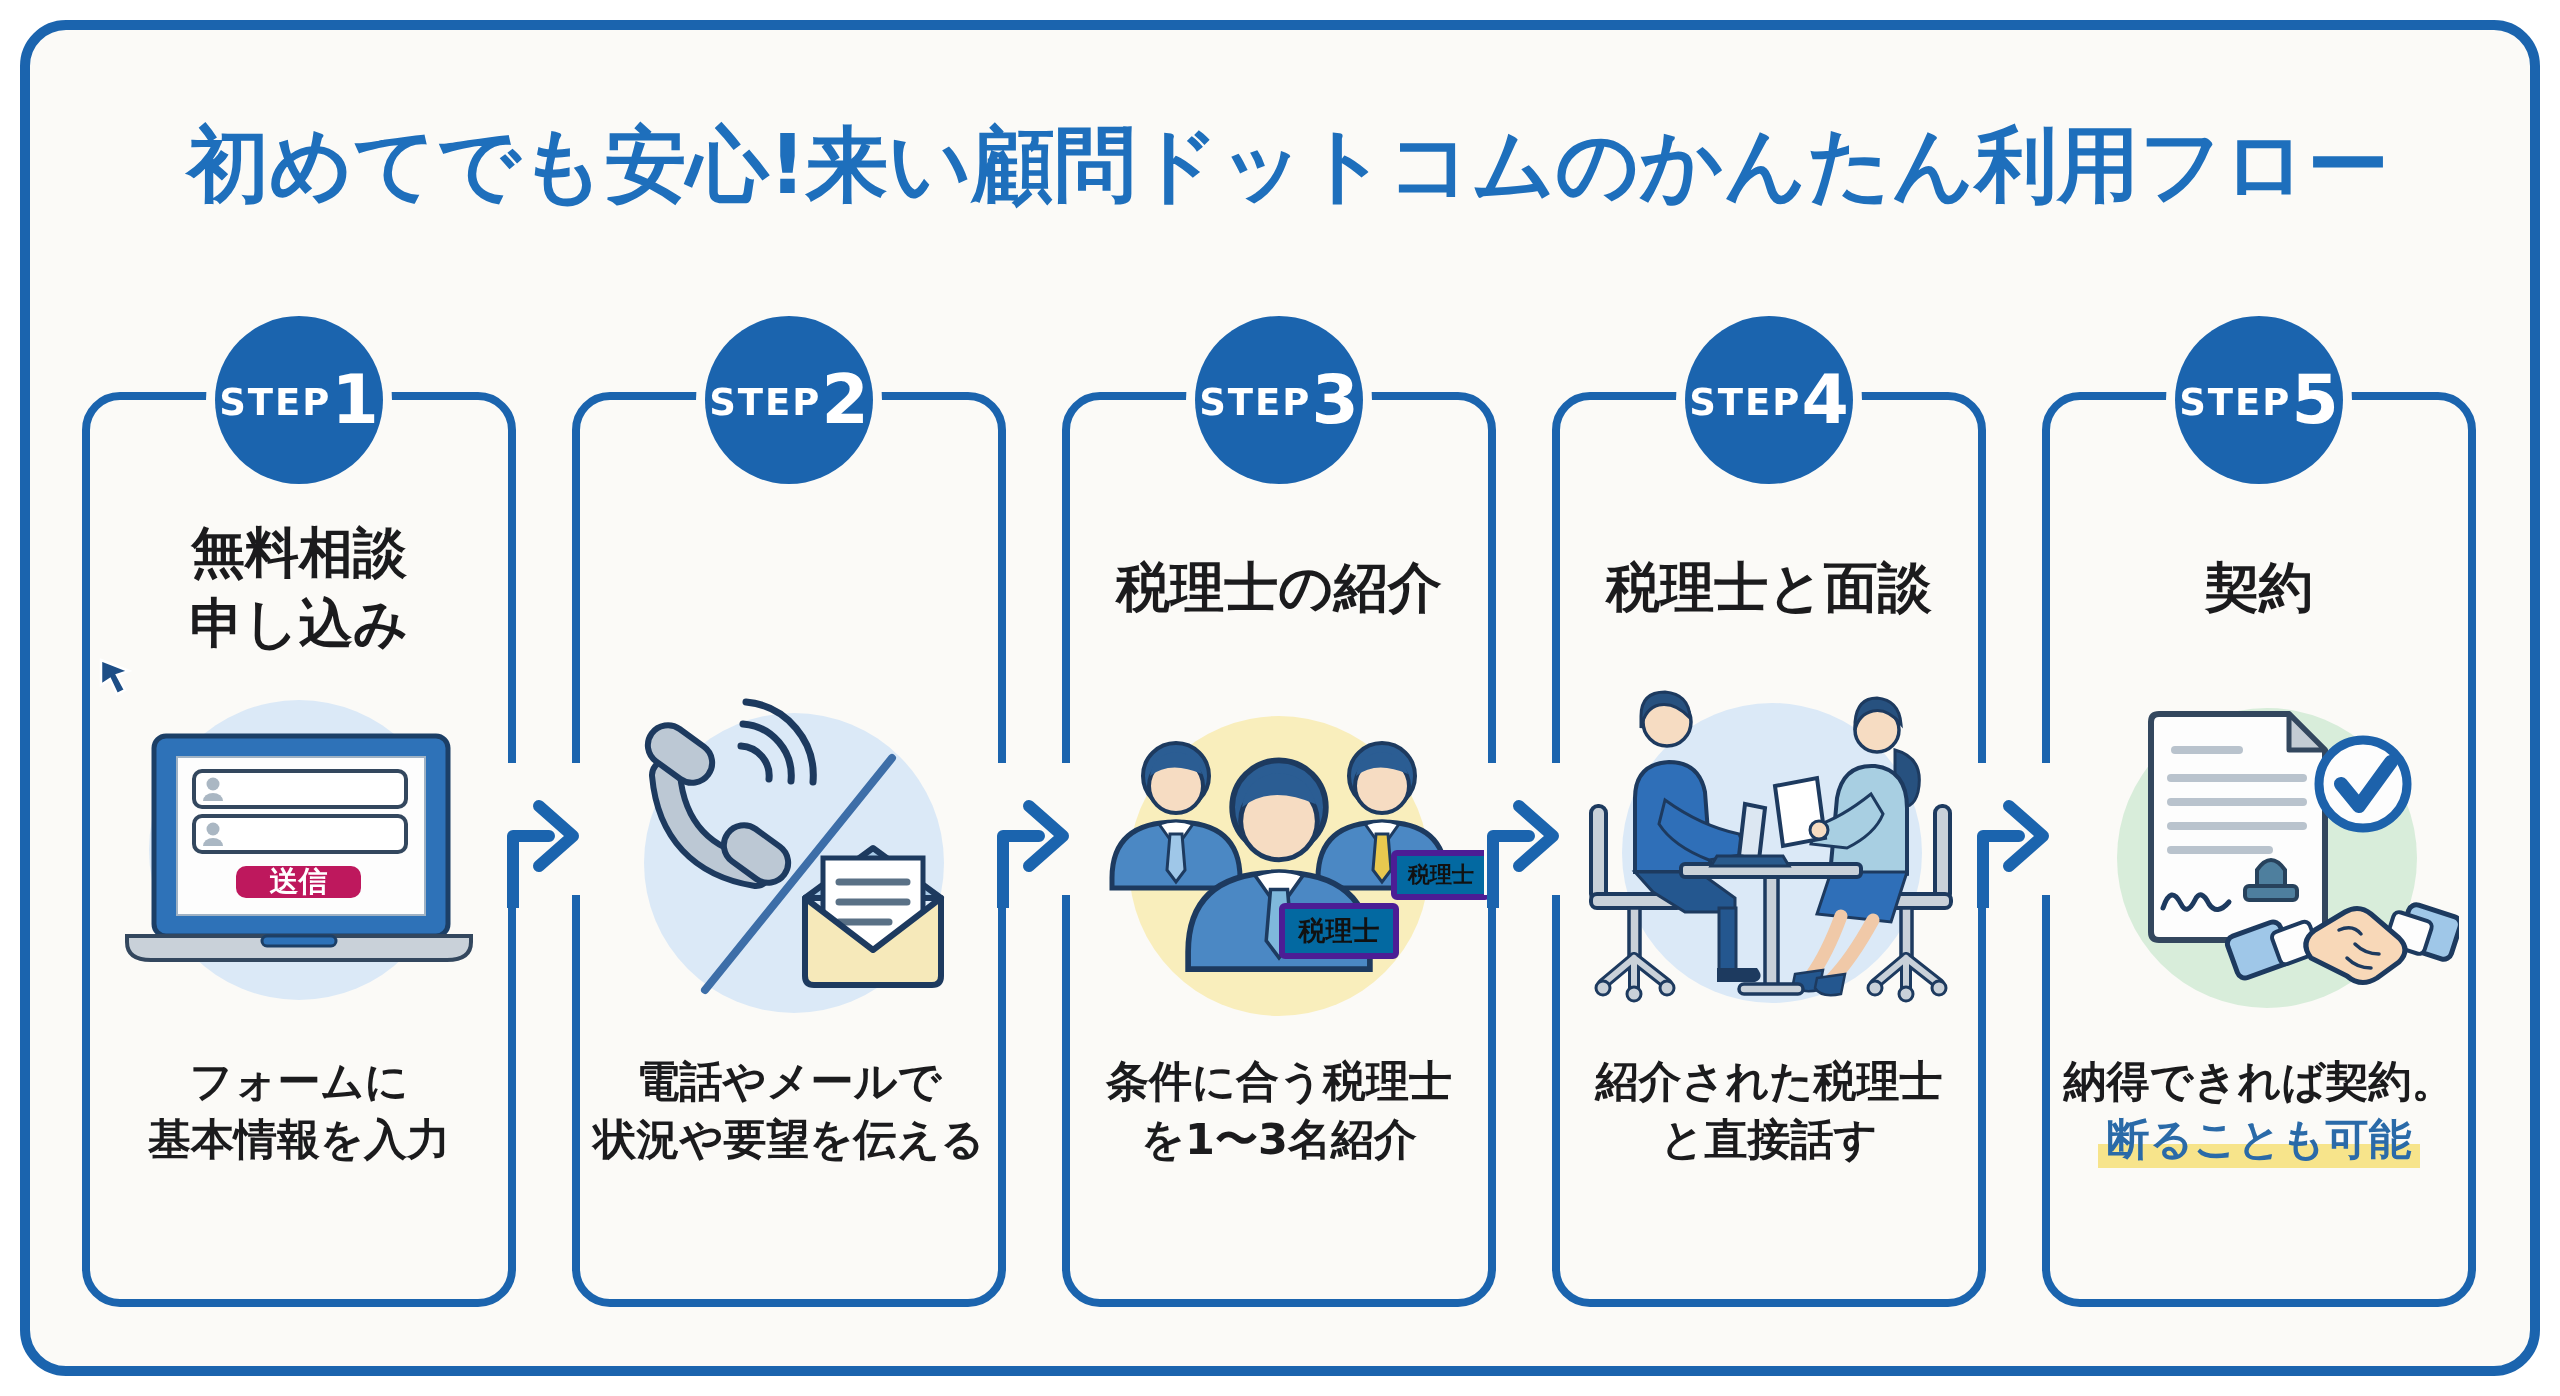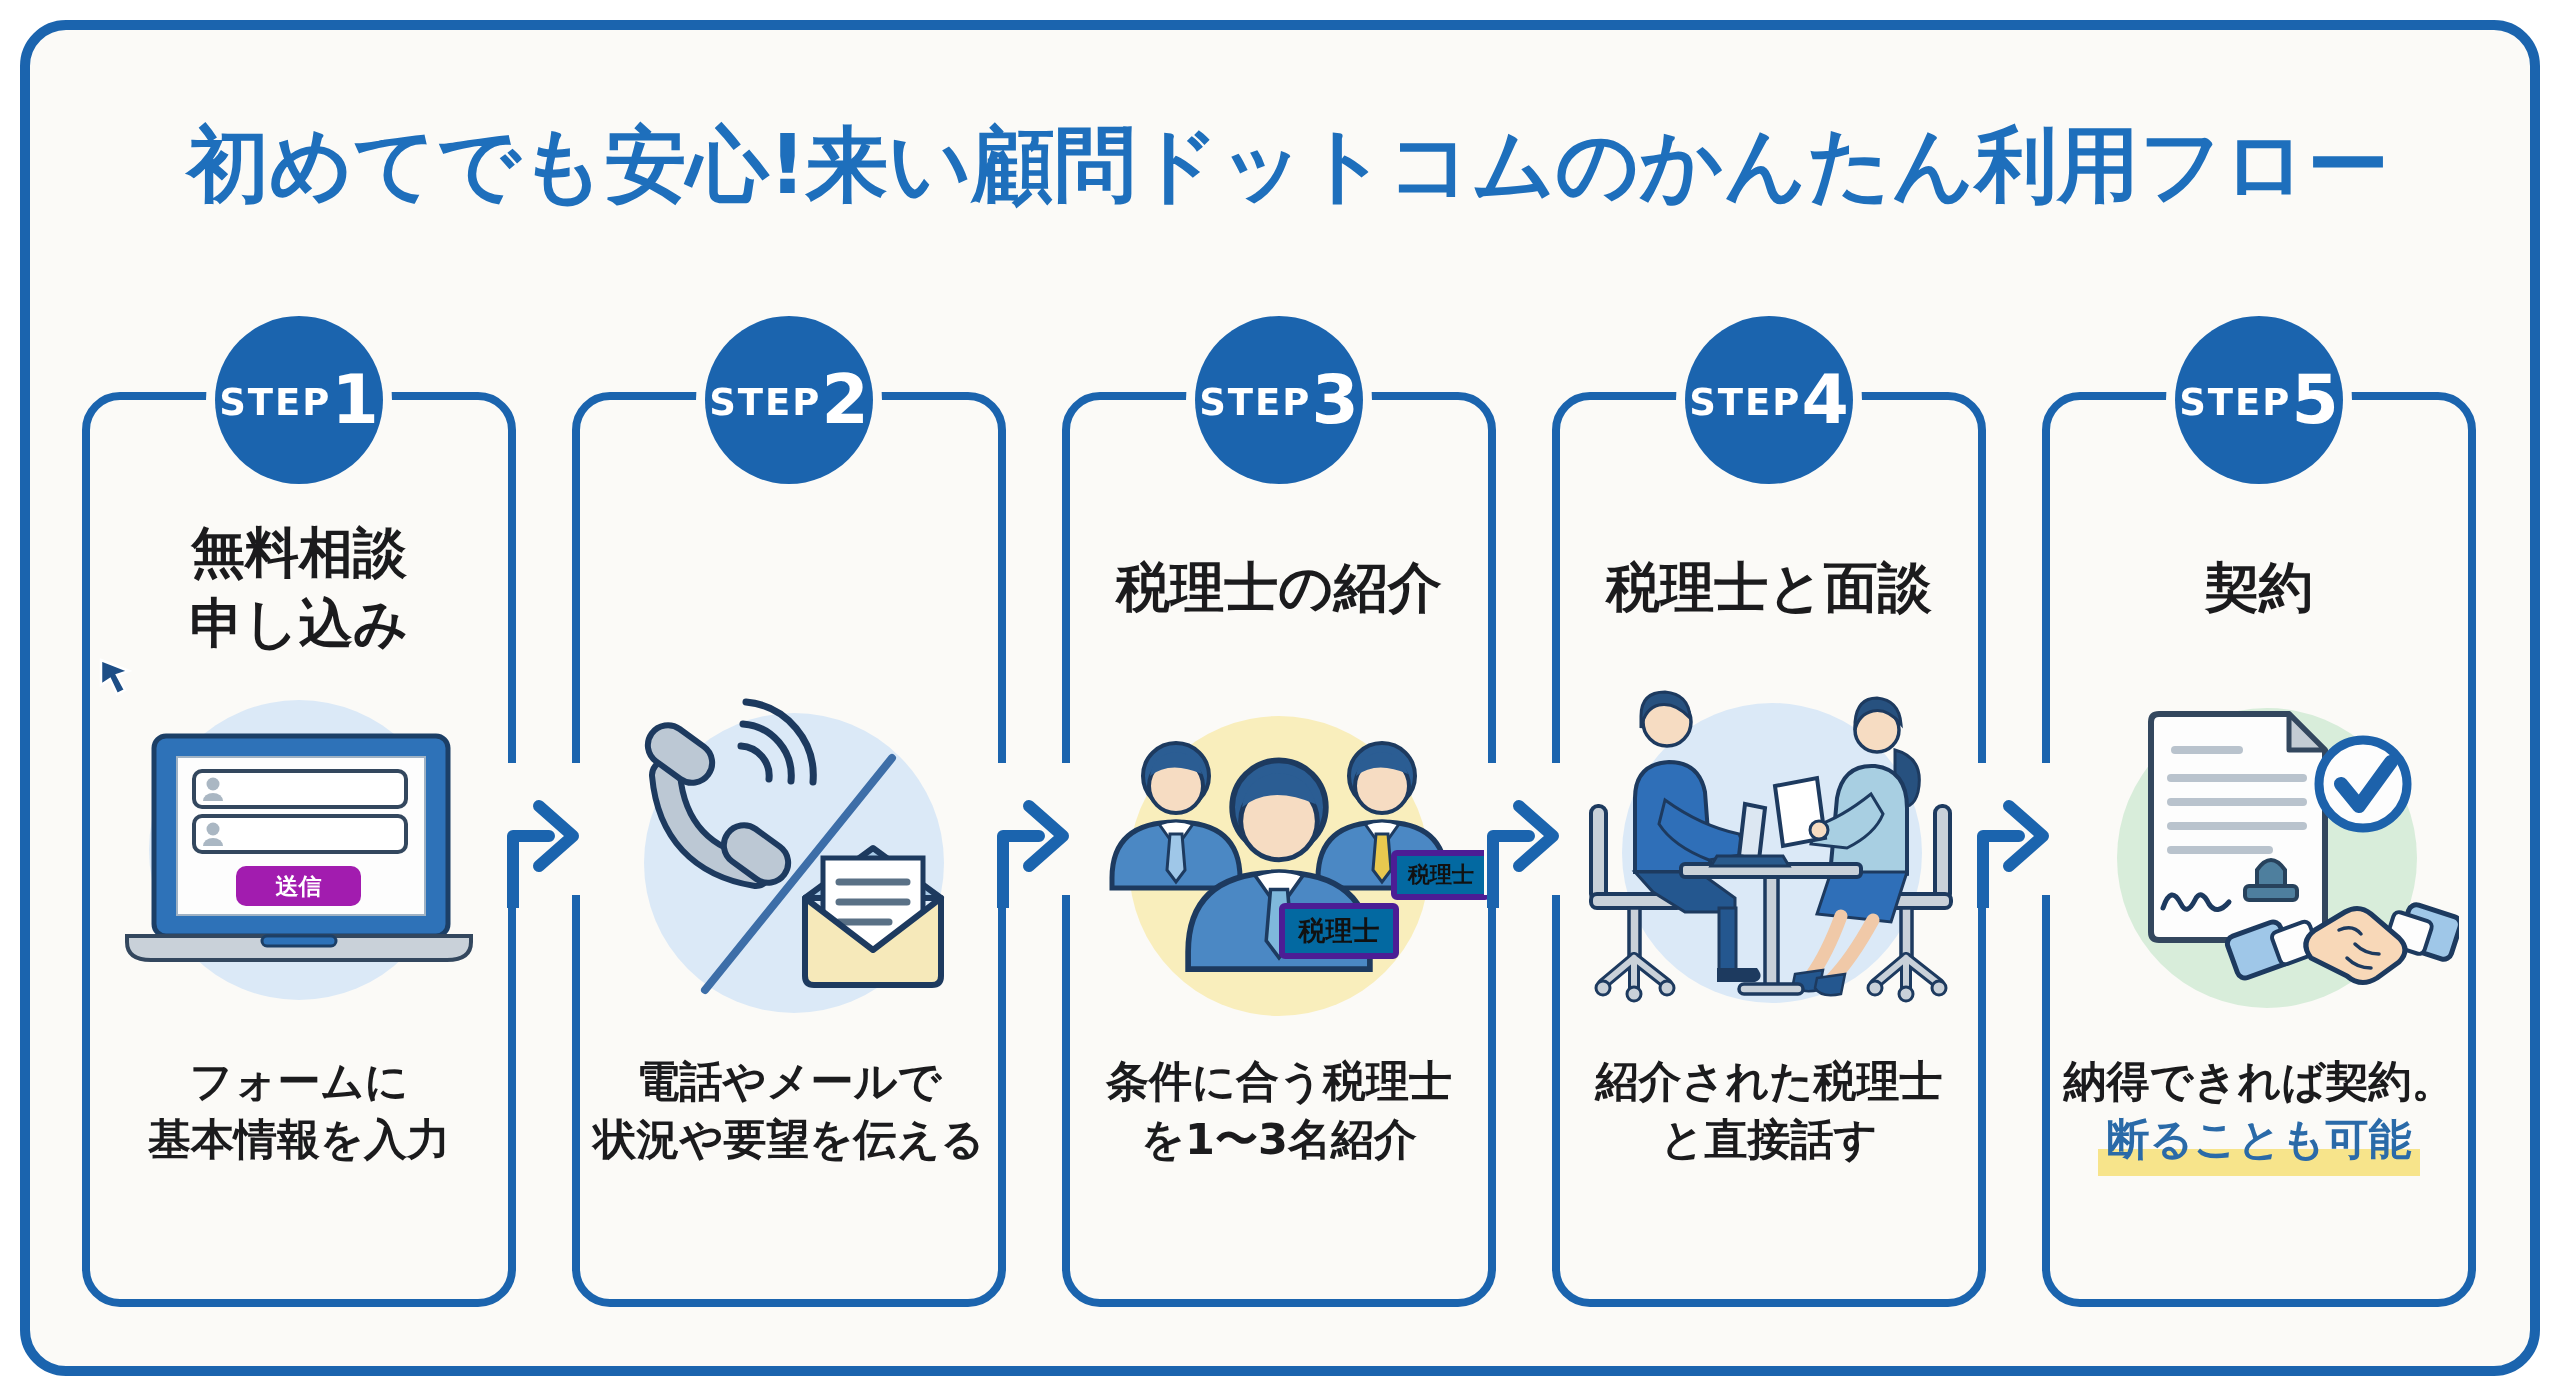--- a/index.html
+++ b/index.html
@@ -20,24 +20,24 @@
   .badge .stp{font-size:37px;font-weight:700;letter-spacing:2px;line-height:1;margin-top:4px;}
   .badge .num{font-size:68px;font-weight:800;line-height:1.05;}
   .step-title{position:absolute;top:100px;left:0;right:0;height:175px;display:flex;flex-direction:column;
               align-items:center;justify-content:center;text-align:center;color:#1b1b1d;
               font-size:54px;font-weight:800;line-height:71px;}
   .illus{position:absolute;top:258px;left:50%;transform:translateX(-50%);width:400px;height:395px;}
   .illus svg{position:absolute;left:0;top:0;}
   .caption{position:absolute;top:652px;left:0;right:0;text-align:center;color:#1b1b1d;
            font-size:43px;font-weight:700;line-height:58px;}
   .caption .hl{color:#2a6aa8;background:linear-gradient(to bottom,rgba(0,0,0,0) 56%,#f7e48b 56%,#f7e48b 100%);
-               padding:0 8px 12px 8px;}
-  
-  .send-btn{position:absolute;left:137px;top:208px;width:125px;height:40px;border-radius:10px;
-            background:#a21caf;color:#ffffff;font-size:23px;font-weight:700;
+               padding:0 8px 4px 8px;}
+  
+  .send-btn{position:absolute;left:137px;top:208px;width:125px;height:32px;border-radius:10px;
+            background:#be185d;color:#ffffff;font-size:29px;font-weight:700;
             display:flex;align-items:center;justify-content:center;z-index:2;}
   .cursor{position:absolute;left:244px;top:222px;z-index:3;}
   .name-tag{position:absolute;background:#0369a1;border:6px solid #4c1d95;border-radius:6px;color:#111111;
             font-weight:700;display:flex;align-items:center;justify-content:center;z-index:2;}
   .tag-center{left:200px;top:245px;width:108px;height:44px;font-size:27px;}
   .tag-right{left:312px;top:192px;width:88px;height:38px;font-size:22px;}
   
   .erase{position:absolute;top:763px;height:132px;width:82px;background:#fbfaf7;z-index:3;}
   .arrow{position:absolute;top:768px;width:90px;height:140px;z-index:4;}
 </style>

